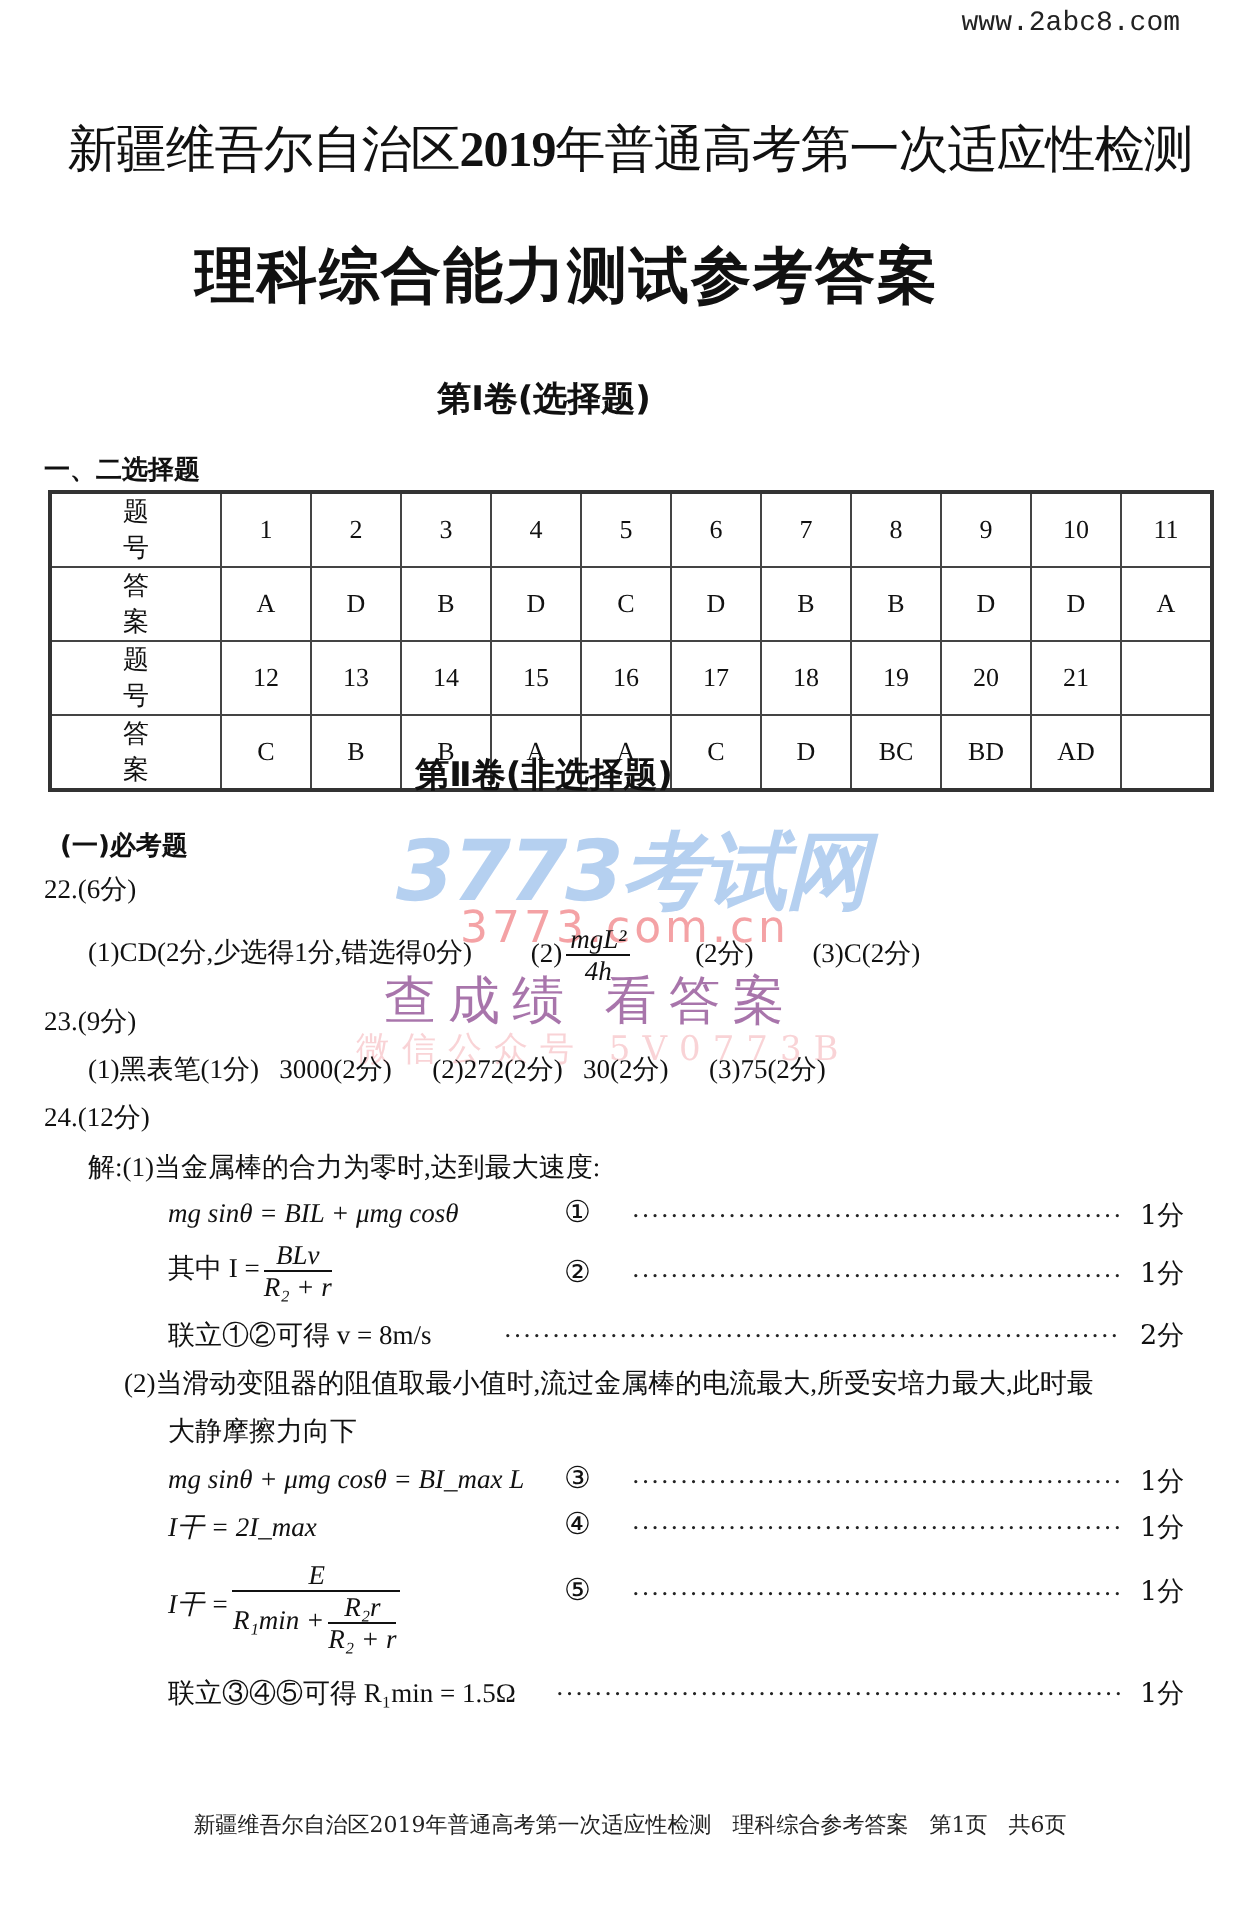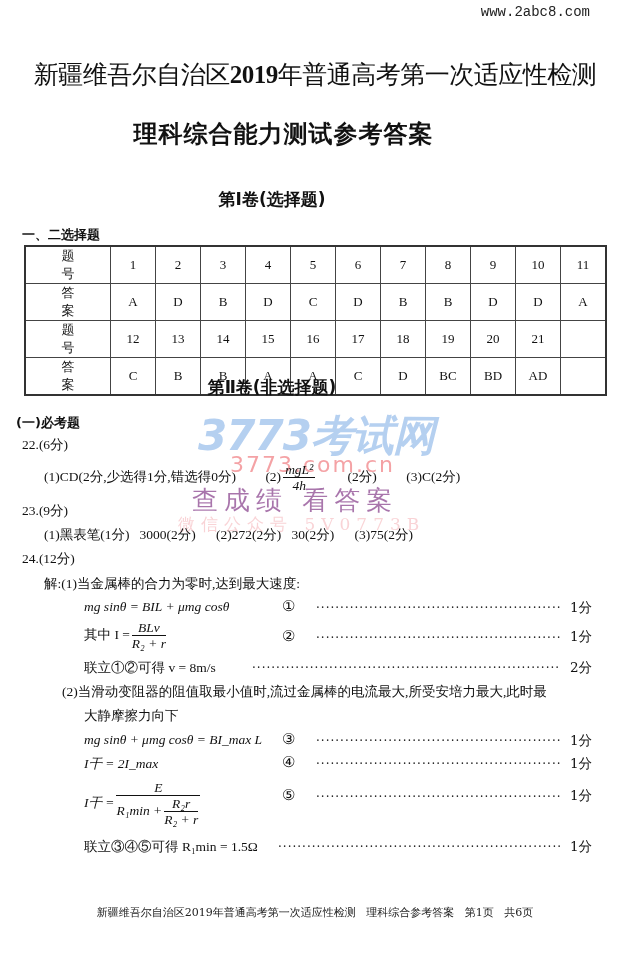--- a/index.html
+++ b/index.html
@@ -2,21 +2,21 @@
 <html><head>
 <meta charset="utf-8">
 <style>
   html,body{margin:0;padding:0;background:#fff;}
   body{width:630px;height:953px;position:relative;overflow:hidden;color:#111;
        font-family:"DejaVu Serif","Liberation Serif",serif;}
   .abs{position:absolute;}
   .url{right:40px;top:4px;font-family:"Liberation Mono","DejaVu Sans Mono",monospace;font-size:14px;color:#222;}
   .title1{left:0;width:630px;top:58px;text-align:center;font-size:25px;letter-spacing:-0.5px;}
   .title1 b{font-family:"Liberation Serif",serif;font-weight:bold;}
-  .title2{left:0;width:567px;top:118px;text-align:center;font-size:24px;font-weight:bold;
+  .title2{left:0;width:567px;top:118px;text-align:center;font-size:30px;font-weight:bold;
           font-family:"DejaVu Sans","Liberation Sans",sans-serif;letter-spacing:1px;}
   .sec{left:0;width:544px;text-align:center;font-size:17px;font-weight:bold;
        font-family:"DejaVu Sans","Liberation Sans",sans-serif;}
   .small-bold{font-size:13px;font-weight:bold;font-family:"DejaVu Sans","Liberation Sans",sans-serif;}
   table.ans{position:absolute;left:24px;top:245px;border-collapse:collapse;padding-left:16px;}
   table.ans td{border:1px solid #444;height:27px;text-align:center;font-size:13px;
                font-family:"Liberation Serif",serif;padding:0;}
   table.ans{border:2px solid #333;}
   table.ans td.hd{width:70px;letter-spacing:14px;padding-left:14px;font-family:"DejaVu Serif",serif;font-size:13px;}
   table.ans td.c{width:44px;}
@@ -103,21 +103,21 @@
         <td class="c">D</td>
         <td class="c">BC</td>
         <td class="c">BD</td>
         <td class="c">AD</td>
         <td class="c"></td>
       </tr>
     </tbody>
 </table>
 
 <div class="abs sec" style="top:376px;">第Ⅱ卷(非选择题)</div>
-<div class="abs small-bold" style="left:16px;top:414px;">(一)必考题</div>
+<div class="abs small-bold" style="left:30px;top:414px;">(一)必考题</div>
 
 <div class="abs wm1">3773考试网</div>
 <div class="abs wm2">3773.com.cn</div>
 <div class="abs wm3">查成绩 看答案</div>
 <div class="abs wm4">微信公众号 5V0773B</div>
 
 <div class="abs line" style="left:22px;top:436px;">22.(6分)</div>
 <div class="abs line" style="left:44px;top:462px;">
   <span>(1)CD(2分,少选得1分,错选得0分)</span>
   <span style="margin-left:26px;">(2)</span><span class="frac math"><span class="n">mgL²</span><span class="d">4h</span></span>

